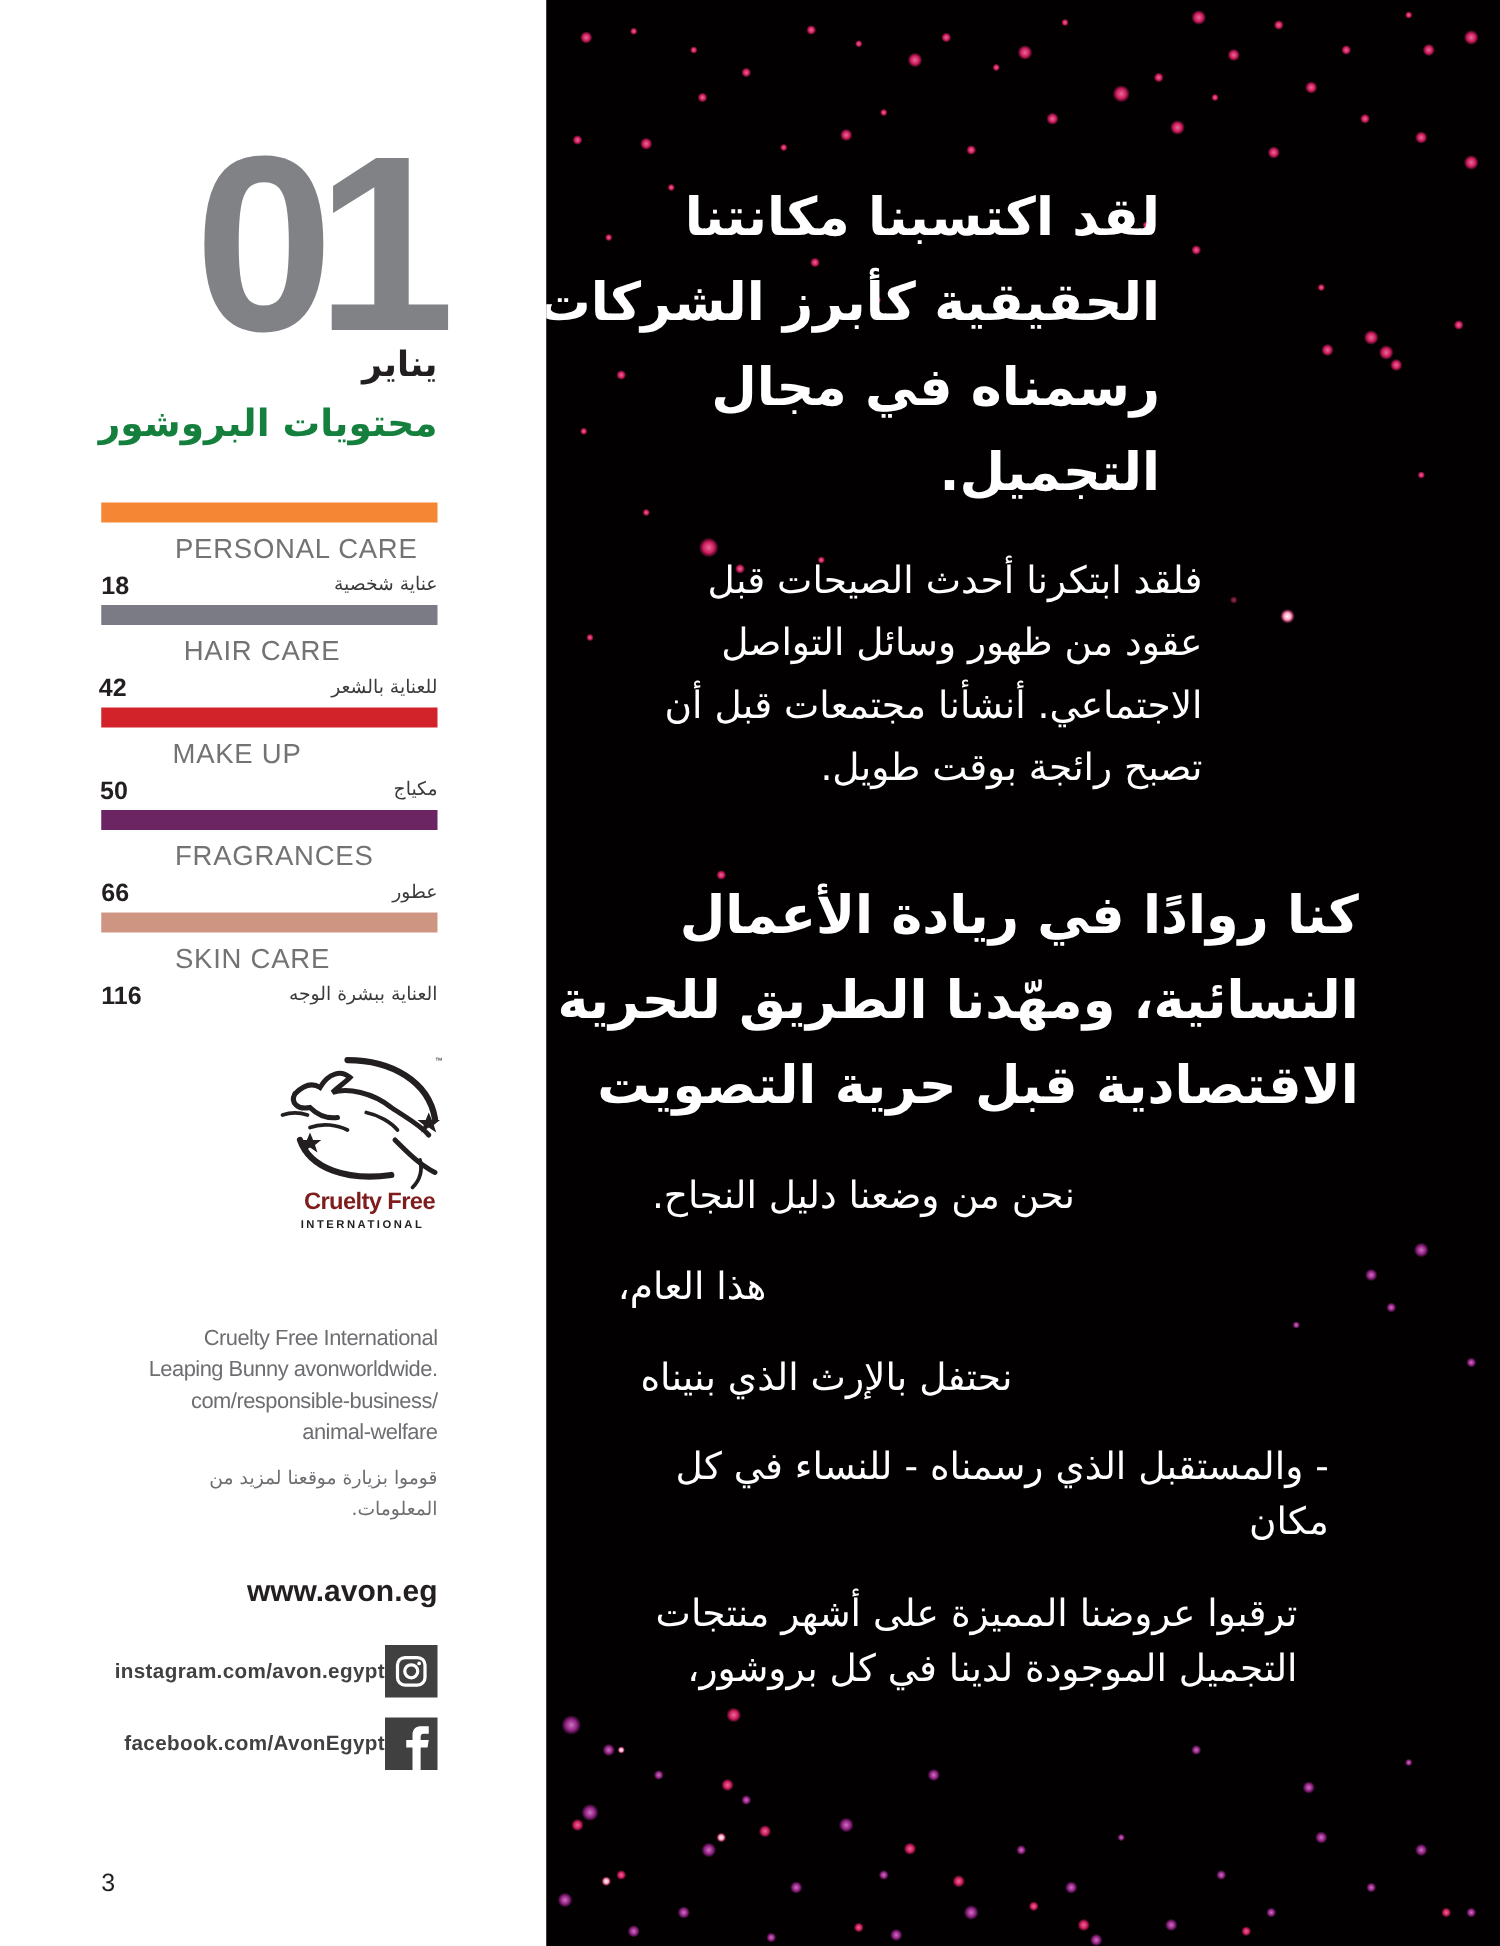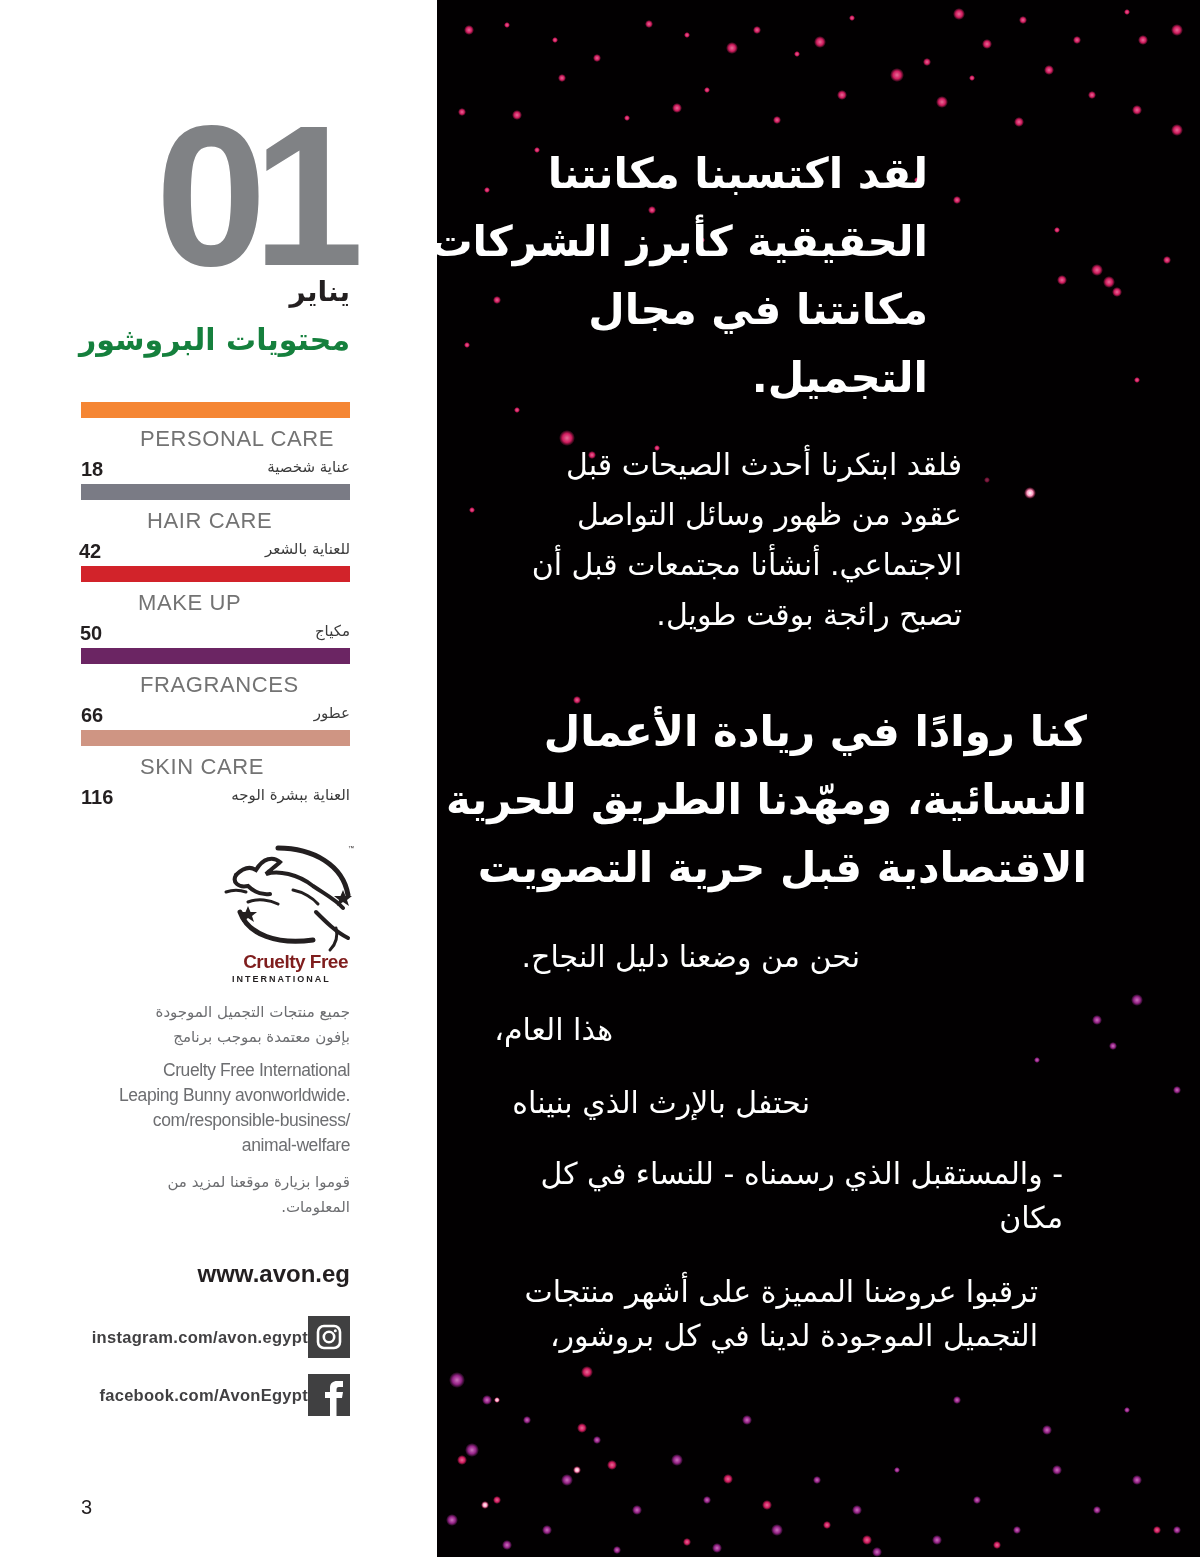--- a/index.html
+++ b/index.html
@@ -15,21 +15,21 @@
     .toc { position: absolute; left: 81px; top: 402px; width: 269px; }
     .toc-entry { position: relative; height: 82px; }
     .toc-bar { height: 16px; width: 269px; }
     .toc-row { position: relative; height: 36px; }
     .toc-page { position: absolute; left: 0; top: 10px; font-family: "Liberation Sans", sans-serif; font-weight: 700; font-size: 20px; color: #231f20; margin-top: 30px; }
     .toc-label { position: absolute; left: 59px; top: 8px; font-family: "Liberation Sans", sans-serif; font-size: 22px; color: #737373; letter-spacing: 0.6px; white-space: nowrap; }
     .toc-ar { position: absolute; right: 0; top: 40px; direction: rtl; font-family: "DejaVu Sans", sans-serif; font-size: 15px; color: #3b3b3b; white-space: nowrap; }
 
     .cfi-logo { position: absolute; left: 218px; top: 840px; width: 142px; height: 150px; }
     .cfi-text1 { position: absolute; left: 232px; top: 951px; width: 116px; text-align: right; font-family: "Liberation Sans", sans-serif; font-weight: 700; font-size: 19px; color: #7f1d1d; letter-spacing: -0.5px; white-space: nowrap; }
-    .cfi-text2 { position: absolute; left: 232px; top: 974px; width: 116px; text-align: left; font-family: "Liberation Sans", sans-serif; font-weight: 700; font-size: 9px; color: #231f20; letter-spacing: 2px; white-space: nowrap; }
+    .cfi-text2 { position: absolute; left: 232px; top: 974px; width: 116px; text-align: center; font-family: "Liberation Sans", sans-serif; font-weight: 700; font-size: 9px; color: #231f20; letter-spacing: 2px; white-space: nowrap; }
 
     .note { position: absolute; right: 87px; width: 280px; text-align: right; font-size: 16px; line-height: 25px; color: #6d6e71; }
     .note-ar { direction: rtl; font-family: "DejaVu Sans", sans-serif; font-size: 15px; }
     .note-en { font-family: "Liberation Sans", sans-serif; font-size: 17.5px; letter-spacing: -0.4px; }
 
     .website { position: absolute; right: 87px; top: 1260px; font-family: "Liberation Sans", sans-serif; font-weight: 700; font-size: 24px; color: #231f20; }
 
     .social { position: absolute; right: 87px; display: flex; align-items: center; gap: 0; }
     .social-text { font-family: "Liberation Sans", sans-serif; font-weight: 700; font-size: 16.5px; color: #414042; letter-spacing: 0.3px; }
     .social-icon { width: 42px; height: 42px; background: #404041; display: flex; align-items: center; justify-content: center; }
@@ -107,24 +107,20 @@
       <path d="M118 88 C 120 96, 118 104, 112 110" stroke-width="3"></path>
       <path d="M75 50 C 85 52, 95 58, 100 64" stroke-width="3"></path>
     </g>
     <polygon points="125,50 127.5,56 134,56 129,60 131,66 125,62 119,66 121,60 116,56 122.5,56" fill="#231f20"></polygon>
     <polygon points="30,66 32.5,72 39,72 34,76 36,82 30,78 24,82 26,76 21,72 27.5,72" fill="#231f20"></polygon>
     <text x="130" y="10" font-family="Liberation Sans, sans-serif" font-size="6" fill="#231f20">™</text>
   </svg>
   <div class="cfi-text1">Cruelty Free</div>
   <div class="cfi-text2">INTERNATIONAL</div>
 
-  <div class="note note-ar" style="top:1000px;">
-    <span class="line">جميع منتجات التجميل الموجودة</span>
-    <span class="line">بإفون معتمدة بموجب برنامج</span>
-  </div>
   <div class="note note-en" style="top:1058px;">
     <span class="line">Cruelty Free International</span>
     <span class="line">Leaping Bunny avonworldwide.</span>
     <span class="line">com/responsible-business/</span>
     <span class="line">animal-welfare</span>
   </div>
   <div class="note note-ar" style="top:1170px;">
     <span class="line">قوموا بزيارة موقعنا لمزيد من</span>
     <span class="line">المعلومات.</span>
   </div>
@@ -286,21 +282,21 @@
     <g fill="url(#gw)">
       <circle cx="48" cy="1505" r="4"></circle>
         <circle cx="140" cy="1470" r="4"></circle>
         <circle cx="60" cy="1400" r="3"></circle>
     </g>
   </svg>
 
   <div class="text-block headline" style="top:140px; right:272px;">
     <span class="line">لقد اكتسبنا مكانتنا</span>
     <span class="line">الحقيقية كأبرز الشركات</span>
-    <span class="line">مكانتنا في مجال</span>
+    <span class="line">رسمناه في مجال</span>
     <span class="line">التجميل.</span>
   </div>
 
   <div class="text-block body-text" style="top:440px; right:238px;margin-left:16px;">
     <span class="line">فلقد ابتكرنا أحدث الصيحات قبل</span>
     <span class="line">عقود من ظهور وسائل التواصل</span>
     <span class="line">الاجتماعي. أنشأنا مجتمعات قبل أن</span>
     <span class="line">تصبح رائجة بوقت طويل.</span>
   </div>
 

